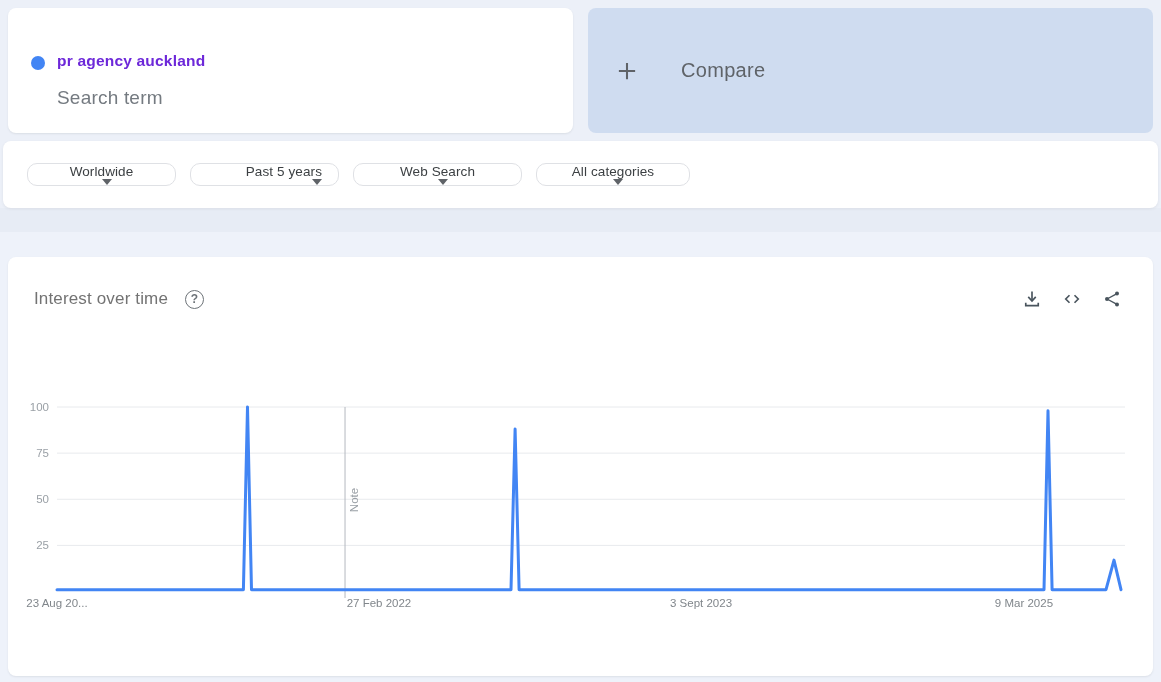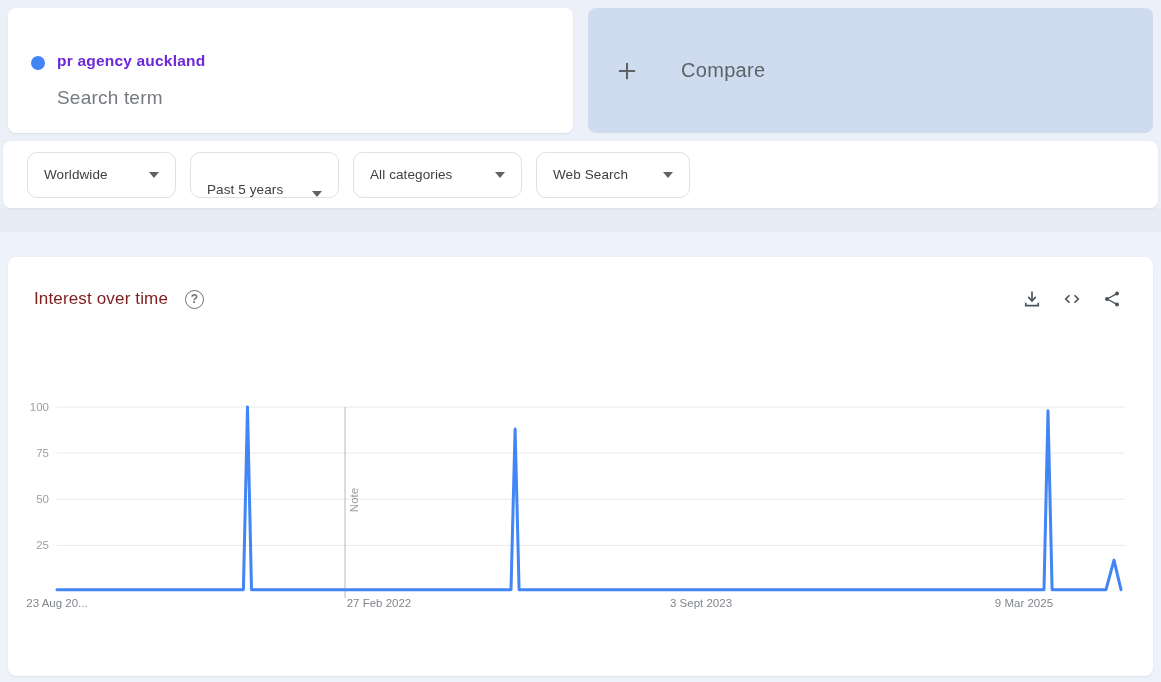--- a/index.html
+++ b/index.html
@@ -47,41 +47,41 @@
     font-weight: 500; letter-spacing: .3px;
   }
   
   .filter-bar {
     position: absolute; left: 3px; top: 141px; width: 1155px; height: 67px;
     background: #ffffff; border-radius: 8px;
     box-shadow: 0 1px 3px rgba(60,64,67,.08);
     display: flex; align-items: center; padding-left: 24px; gap: 14px;
   }
   .filter-btn {
-    height: 46px; background: #fff; border: 1px solid #dfe1e5; border-radius: 10px;
+    height: 23px; background: #fff; border: 1px solid #dfe1e5; border-radius: 10px;
     display: flex; align-items: center; justify-content: space-between;
-    padding: 0 16px; cursor: pointer; font-family: inherit;
+    padding: 0 16px; cursor: pointer; font-family: inherit; flex-direction: column;
   }
   .filter-btn:nth-child(1) { width: 149px; }
   .filter-btn:nth-child(2) { width: 149px; align-items: flex-end; }
   .filter-btn:nth-child(3) { width: 169px; }
   .filter-btn:nth-child(4) { width: 154px; }
   .filter-label { font-size: 13.5px; color: #3c4043; letter-spacing: .1px; }
   .caret {
     width: 0; height: 0; margin-left: 10px;
     border-left: 5px solid transparent; border-right: 5px solid transparent;
     border-top: 6px solid #5f6368;
   }
   
   .chart-card { left: 8px; top: 257px; width: 1145px; height: 419px; }
   .chart-title-row {
     position: absolute; left: 26px; top: 32px;
     display: flex; align-items: center; gap: 17px; z-index: 2;
   }
-  .chart-title { font-size: 17px; color: #7f1d1d; letter-spacing: .15px; }
+  .chart-title { font-size: 17px; color: #737373; letter-spacing: .15px; }
   .help-icon {
     width: 19px; height: 19px; border-radius: 50%;
     border: 1.6px solid #6d7378; color: #6d7378;
     font-size: 12px; font-weight: 700;
     display: flex; align-items: center; justify-content: center;
     cursor: pointer;
   }
   .chart-actions {
     position: absolute; right: 31px; top: 32px;
     display: flex; align-items: center; gap: 20px; z-index: 2;
@@ -113,25 +113,25 @@
 <div class="filter-bar">
   <button class="filter-btn">
     <span class="filter-label">Worldwide</span>
     <span class="caret"></span>
   </button>
   <button class="filter-btn">
     <span class="filter-label">Past 5 years</span>
     <span class="caret"></span>
   </button>
   <button class="filter-btn">
-    <span class="filter-label">All categories</span>
+    <span class="filter-label">Web Search</span>
     <span class="caret"></span>
   </button>
   <button class="filter-btn">
-    <span class="filter-label">Web Search</span>
+    <span class="filter-label">All categories</span>
     <span class="caret"></span>
   </button>
 </div>
 
 <section class="card chart-card">
   <div class="chart-title-row">
     <span class="chart-title">Interest over time</span>
     <span class="help-icon">?</span>
   </div>
   <div class="chart-actions">

